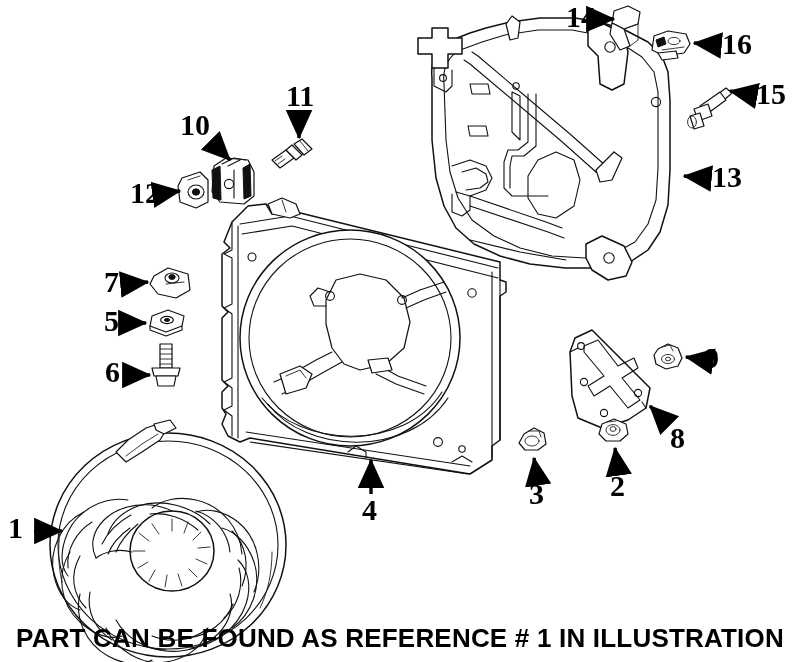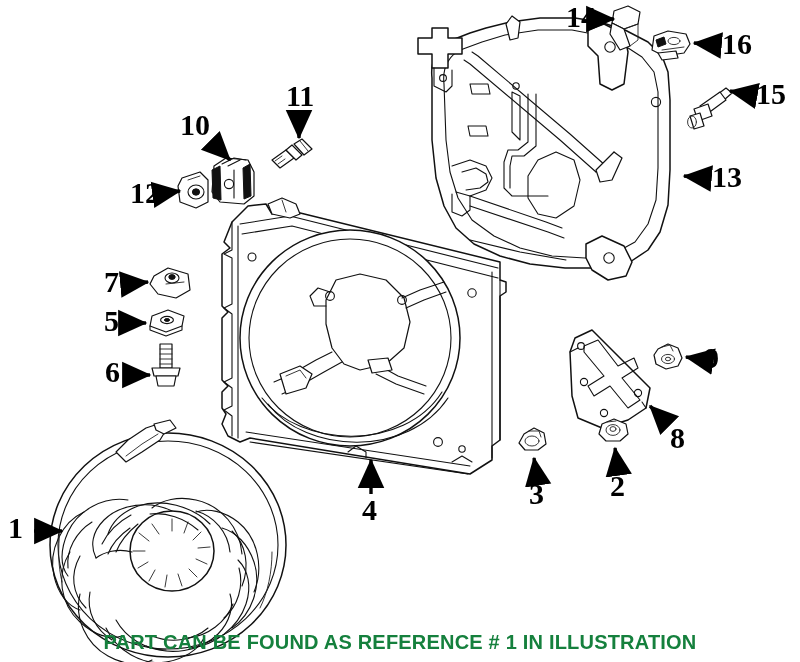--- a/index.html
+++ b/index.html
@@ -75,23 +75,23 @@
   .arrowhead {
     fill: #000000;
     stroke: none;
   }
   #footer-note {
     position: absolute;
     left: 0;
     right: 0;
     bottom: 8px;
     text-align: center;
-    color: #15803d;
+    color: #000000;
     font-family: "Liberation Sans", sans-serif;
-    font-size: 20px;
+    font-size: 26px;
     font-weight: 700;
     letter-spacing: 0.2px;
     white-space: nowrap;
   }
 </style>
 </head>
 <body>
 
 <div id="diagram-root">
 

